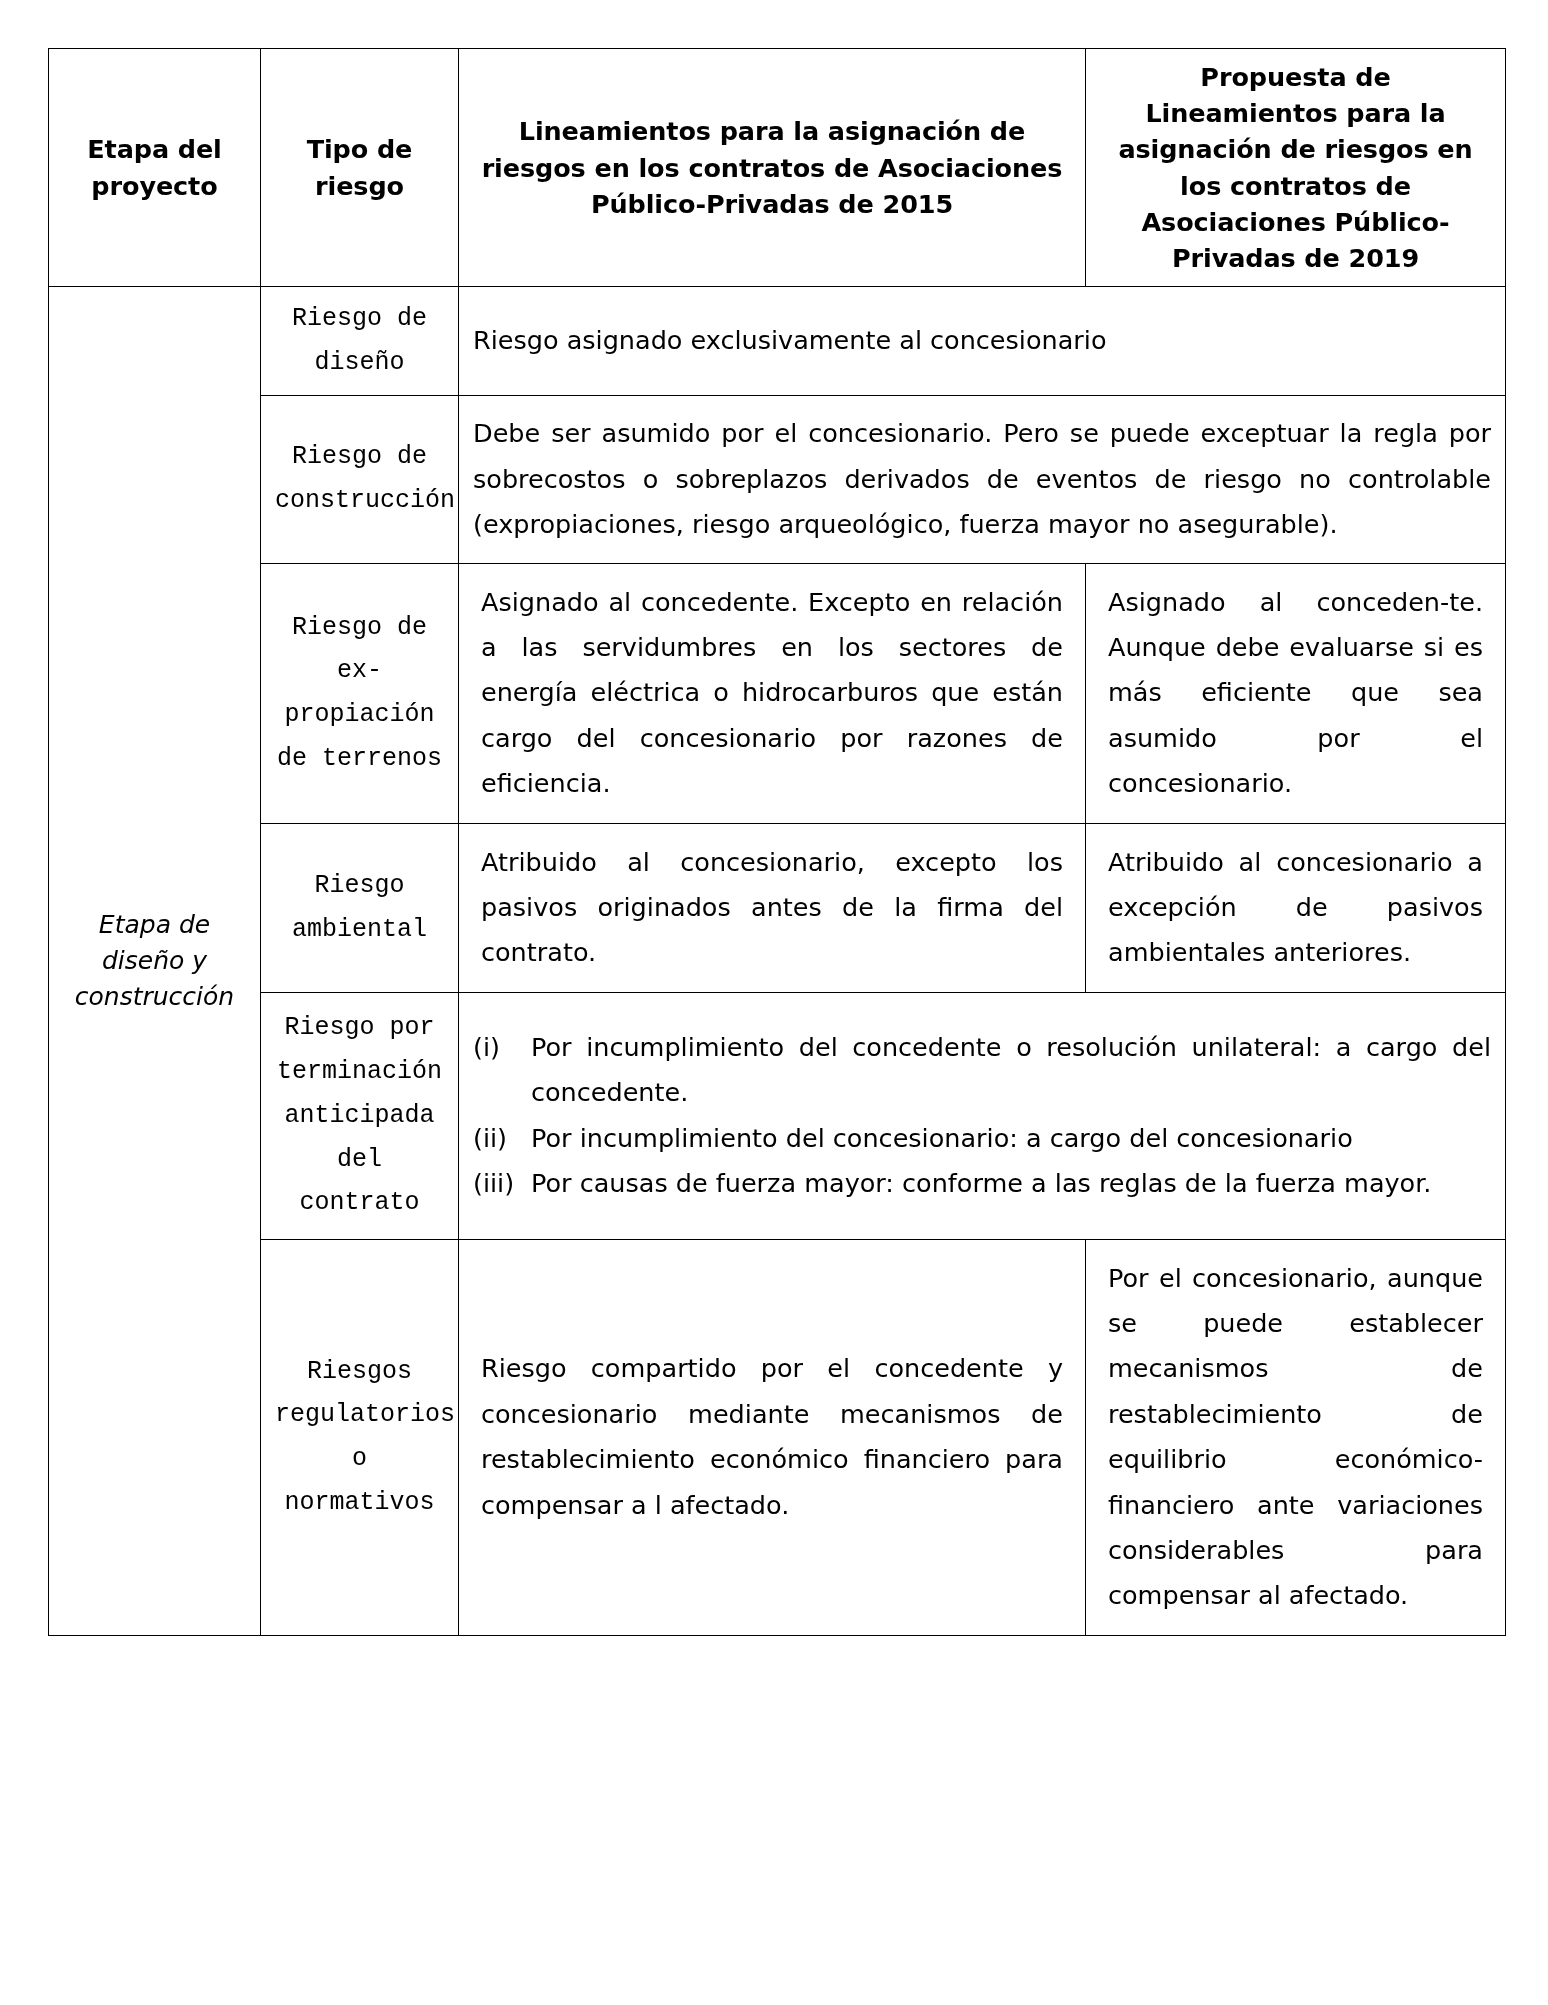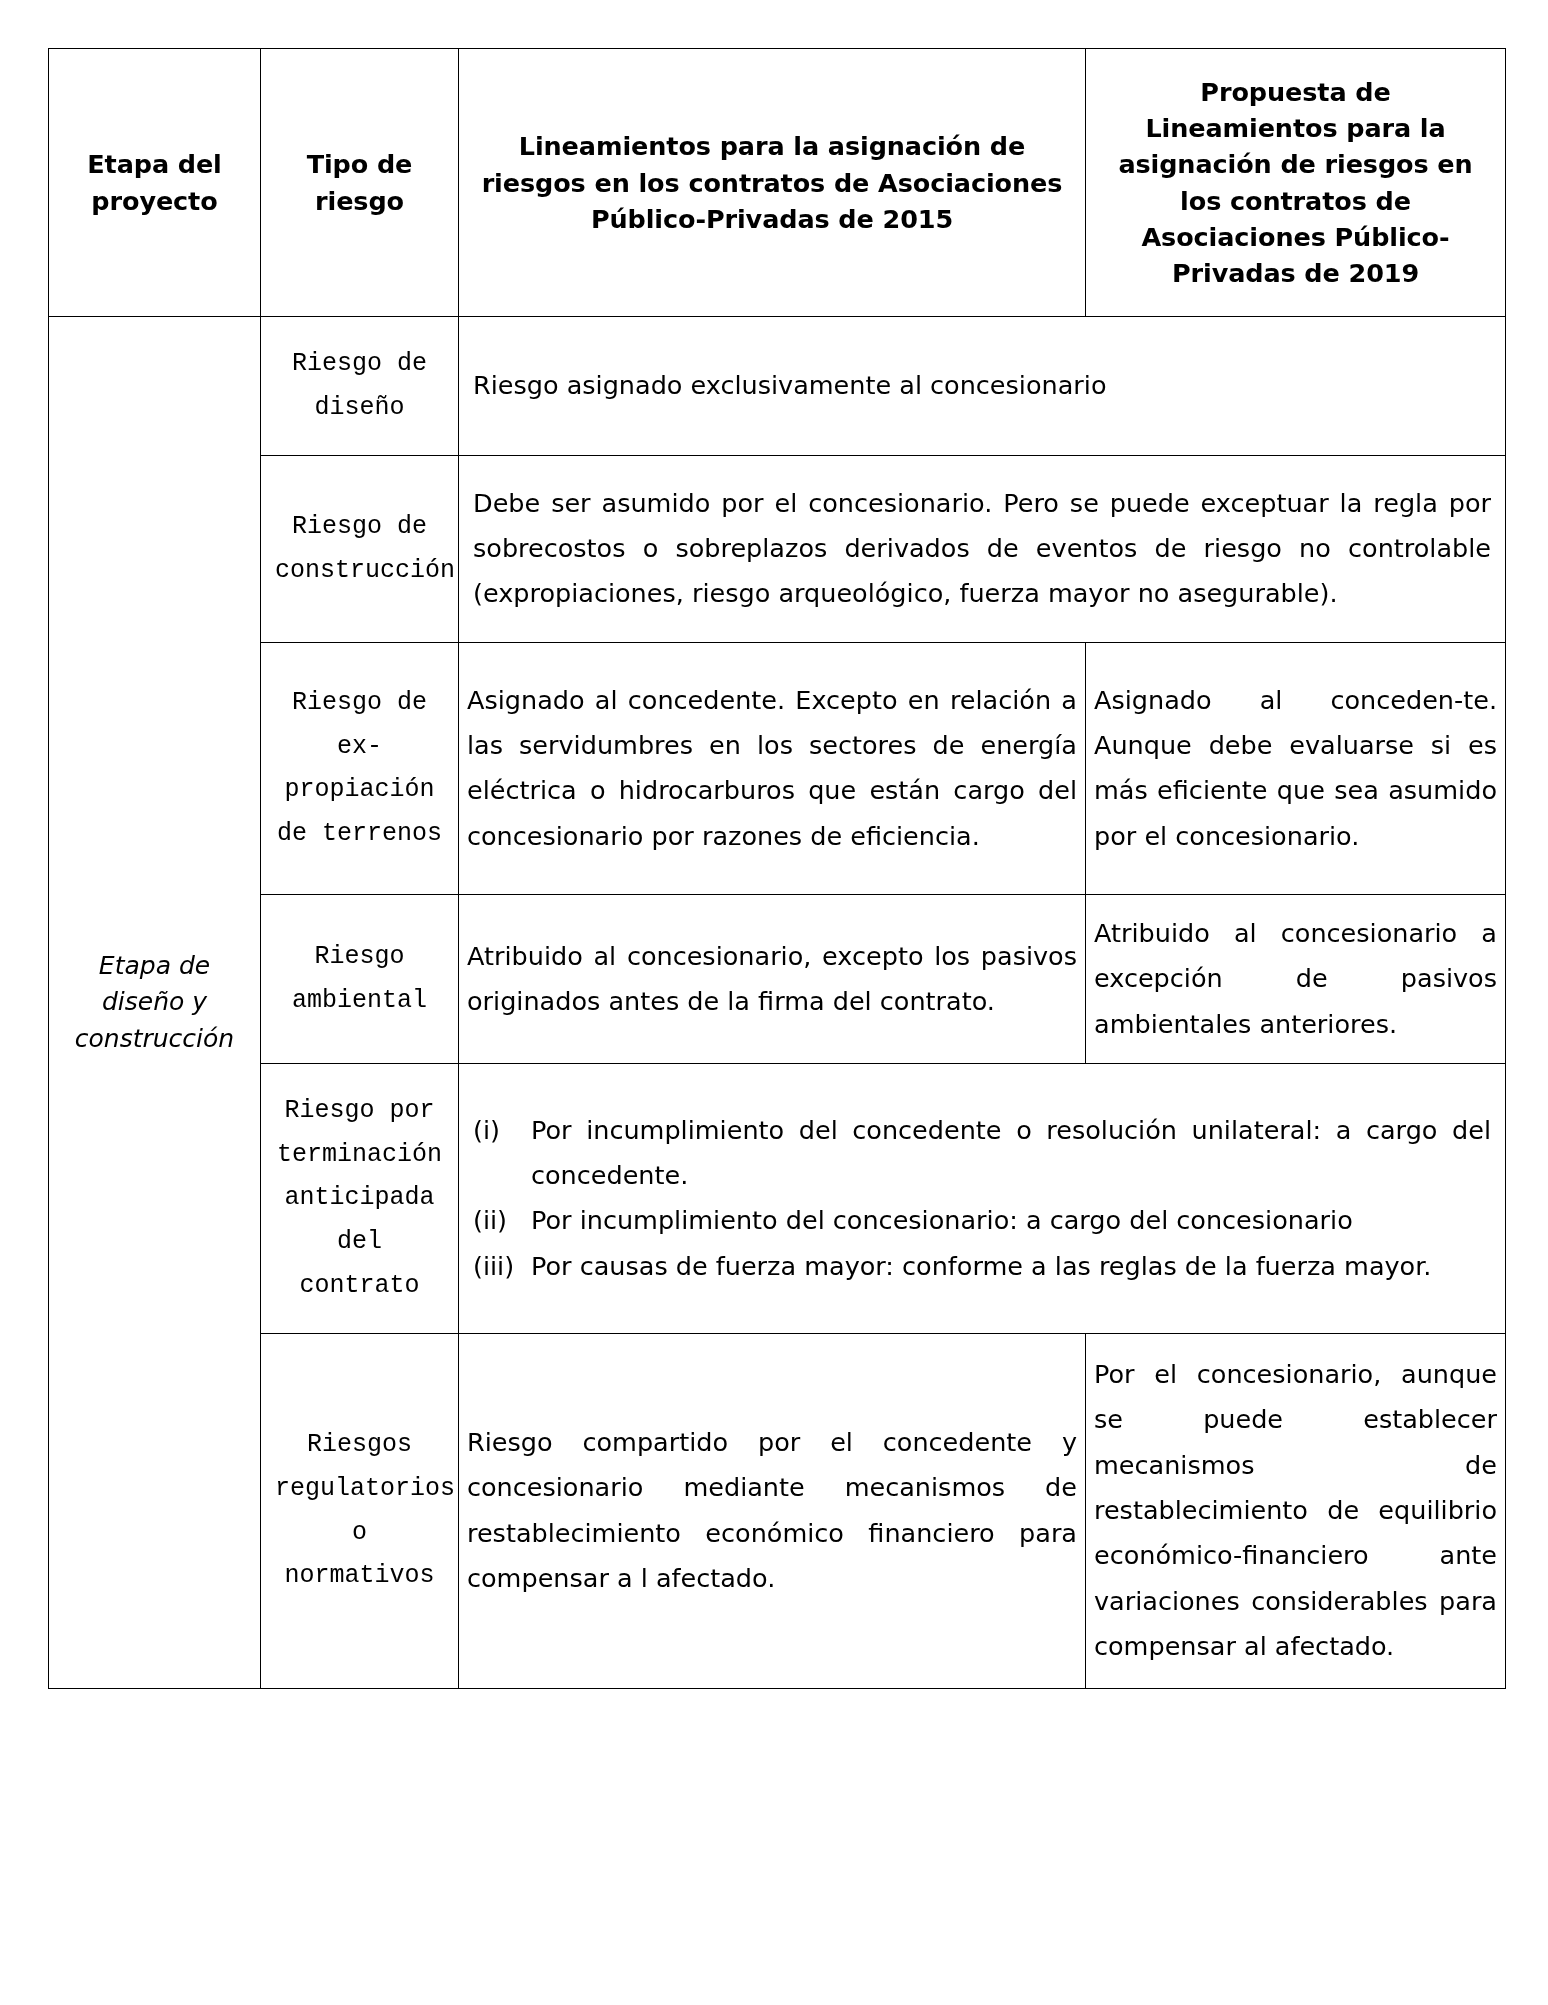--- a/index.html
+++ b/index.html
@@ -23,21 +23,21 @@
   }
   table.risk-table {
     width: 1457px;
     border-collapse: collapse;
     table-layout: fixed;
   }
   table.risk-table td,
   table.risk-table th {
     border: 1.6px solid #000000;
     vertical-align: middle;
-    padding: 25px 14px;
+    padding: 10px 14px;
     box-sizing: border-box;
   }
   
   col.c-stage   { width: 212px; }
   col.c-type    { width: 198px; }
   col.c-2015    { width: 627px; }
   col.c-2019    { width: 420px; }
 
   thead th {
     font-weight: bold;
@@ -69,21 +69,21 @@
   td.body-cell {
     text-align: justify;
     text-align-last: left;
     font-size: 25.5px;
     line-height: 1.78;
     vertical-align: middle;
     padding: 16px 18px;
     hyphens: manual;
   }
   td.body-cell.narrow {
-    padding: 16px 8px;
+    padding: 16px 22px;
   }
   td.body-cell.single-line {
     text-align: center;
     text-align-last: left;
   }
 
   
   ul.roman-list {
     list-style: none;
     margin: 0;

